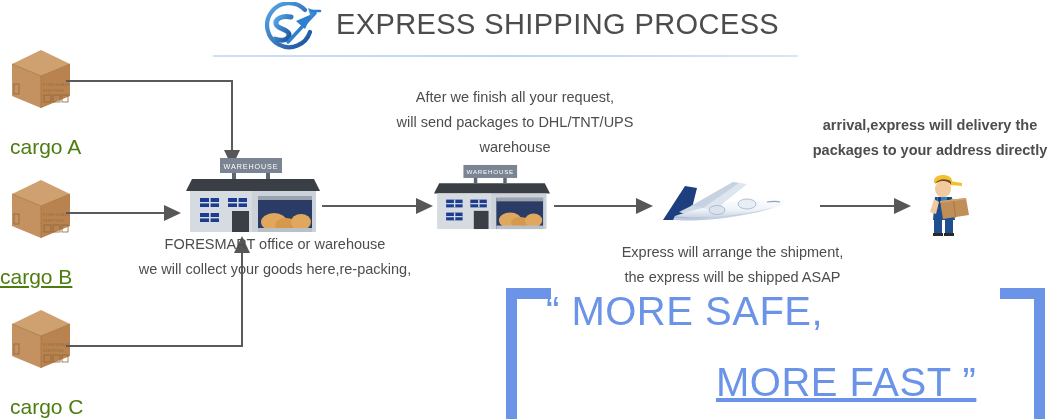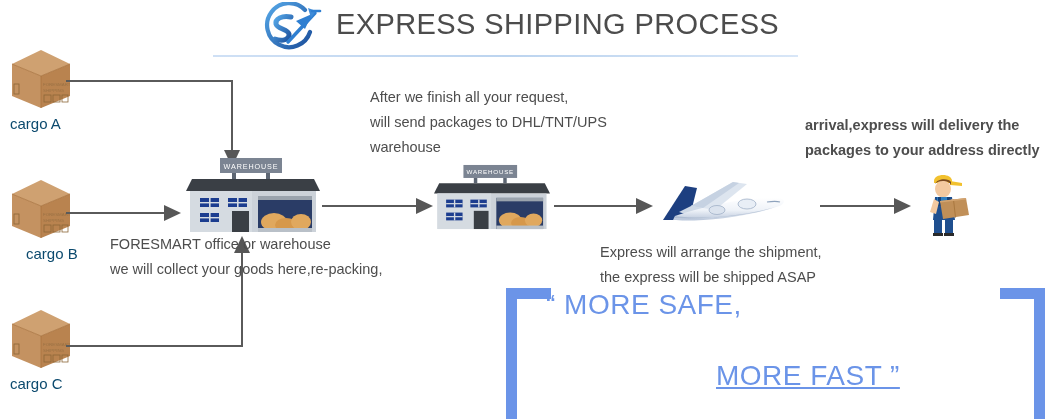--- a/index.html
+++ b/index.html
@@ -35,27 +35,28 @@
   #header-rule {
     left: 213px; top: 55px; width: 585px; height: 2px;
     background: linear-gradient(to right, #cfe0f5 0%, #bcd4ef 50%, #d8e6f7 100%);
   }
 
   
   .textblock {
     font-size: 14.5px;
     color: #4d4d4d;
     line-height: 25px;
-    text-align: left;
+    text-align: center;
     white-space: nowrap;
   }
   .caption {
-    font-size: 15px;
-    color: #0c4a6e;
+    font-size: 21px;
+    color: #4d7c0f;
     white-space: nowrap;
+    margin-top: 20px;
   }
 
   
   .box { width: 58px; height: 58px; }
 
   
   .warehouse { }
 
   
   .conn { background: #5a5a5a; }
@@ -89,21 +90,21 @@
   #bracket-left {
     left: 506px; top: 288px; height: 128px;
     border-width: 11px 0 11px 11px;
   }
   #bracket-right {
     left: 1000px; top: 288px; height: 128px;
     border-width: 11px 11px 11px 0;
   }
   .slogan {
     color: #6b94e8;
-    font-size: 28px;
+    font-size: 40px;
     white-space: nowrap;
     letter-spacing: 0.5px;
     text-align: center;
   }
   #slogan-line1 { left: 546px; top: 289px; }
   #slogan-line2 { left: 716px; top: 360px; text-decoration: underline; }
 </style>
 </head>
 <body>
 
@@ -165,21 +166,21 @@
       <line x1="58" y1="14" x2="29" y2="26" stroke="#a9743f" stroke-width="0.8"></line>
       <line x1="29" y1="26" x2="29" y2="58" stroke="#a9743f" stroke-width="0.8"></line>
       <text x="31" y="36" font-size="4.4" fill="#9a7144" font-family="'Liberation Sans',sans-serif">FORESMART</text>
       <text x="31" y="42" font-size="4.4" fill="#9a7144" font-family="'Liberation Sans',sans-serif">SHIPPING</text>
       <rect x="32" y="45" width="7" height="7" fill="none" stroke="#8c6638" stroke-width="0.8"></rect>
       <rect x="41" y="45" width="7" height="7" fill="none" stroke="#8c6638" stroke-width="0.8"></rect>
       <rect x="50" y="45" width="6" height="7" fill="none" stroke="#8c6638" stroke-width="0.8"></rect>
       <rect x="2" y="34" width="5" height="10" fill="none" stroke="#8c6638" stroke-width="0.8"></rect>
     </svg>
   </div>
-  <div class="abs caption" style="left:26px; top:245px;">cargo B</div>
+  <div class="abs caption" style="left:0; top:245px;text-decoration:underline;">cargo B</div>
 
   <div class="abs conn conn-h" style="left:66px; top:212px; width:100px;"></div>
   <div class="abs arrow-r" style="left:164px; top:205px;"></div>
 
   <div class="abs" style="left:12px; top:310px;">
     <svg class="box" viewBox="0 0 58 58">
       <polygon points="0,14 29,0 58,14 29,26" fill="#cfa171"></polygon>
       <polygon points="0,14 29,26 29,58 0,46" fill="#c49261"></polygon>
       <polygon points="29,26 58,14 58,46 29,58" fill="#b9834f"></polygon>
       <line x1="0" y1="14" x2="29" y2="26" stroke="#a9743f" stroke-width="0.8"></line>

